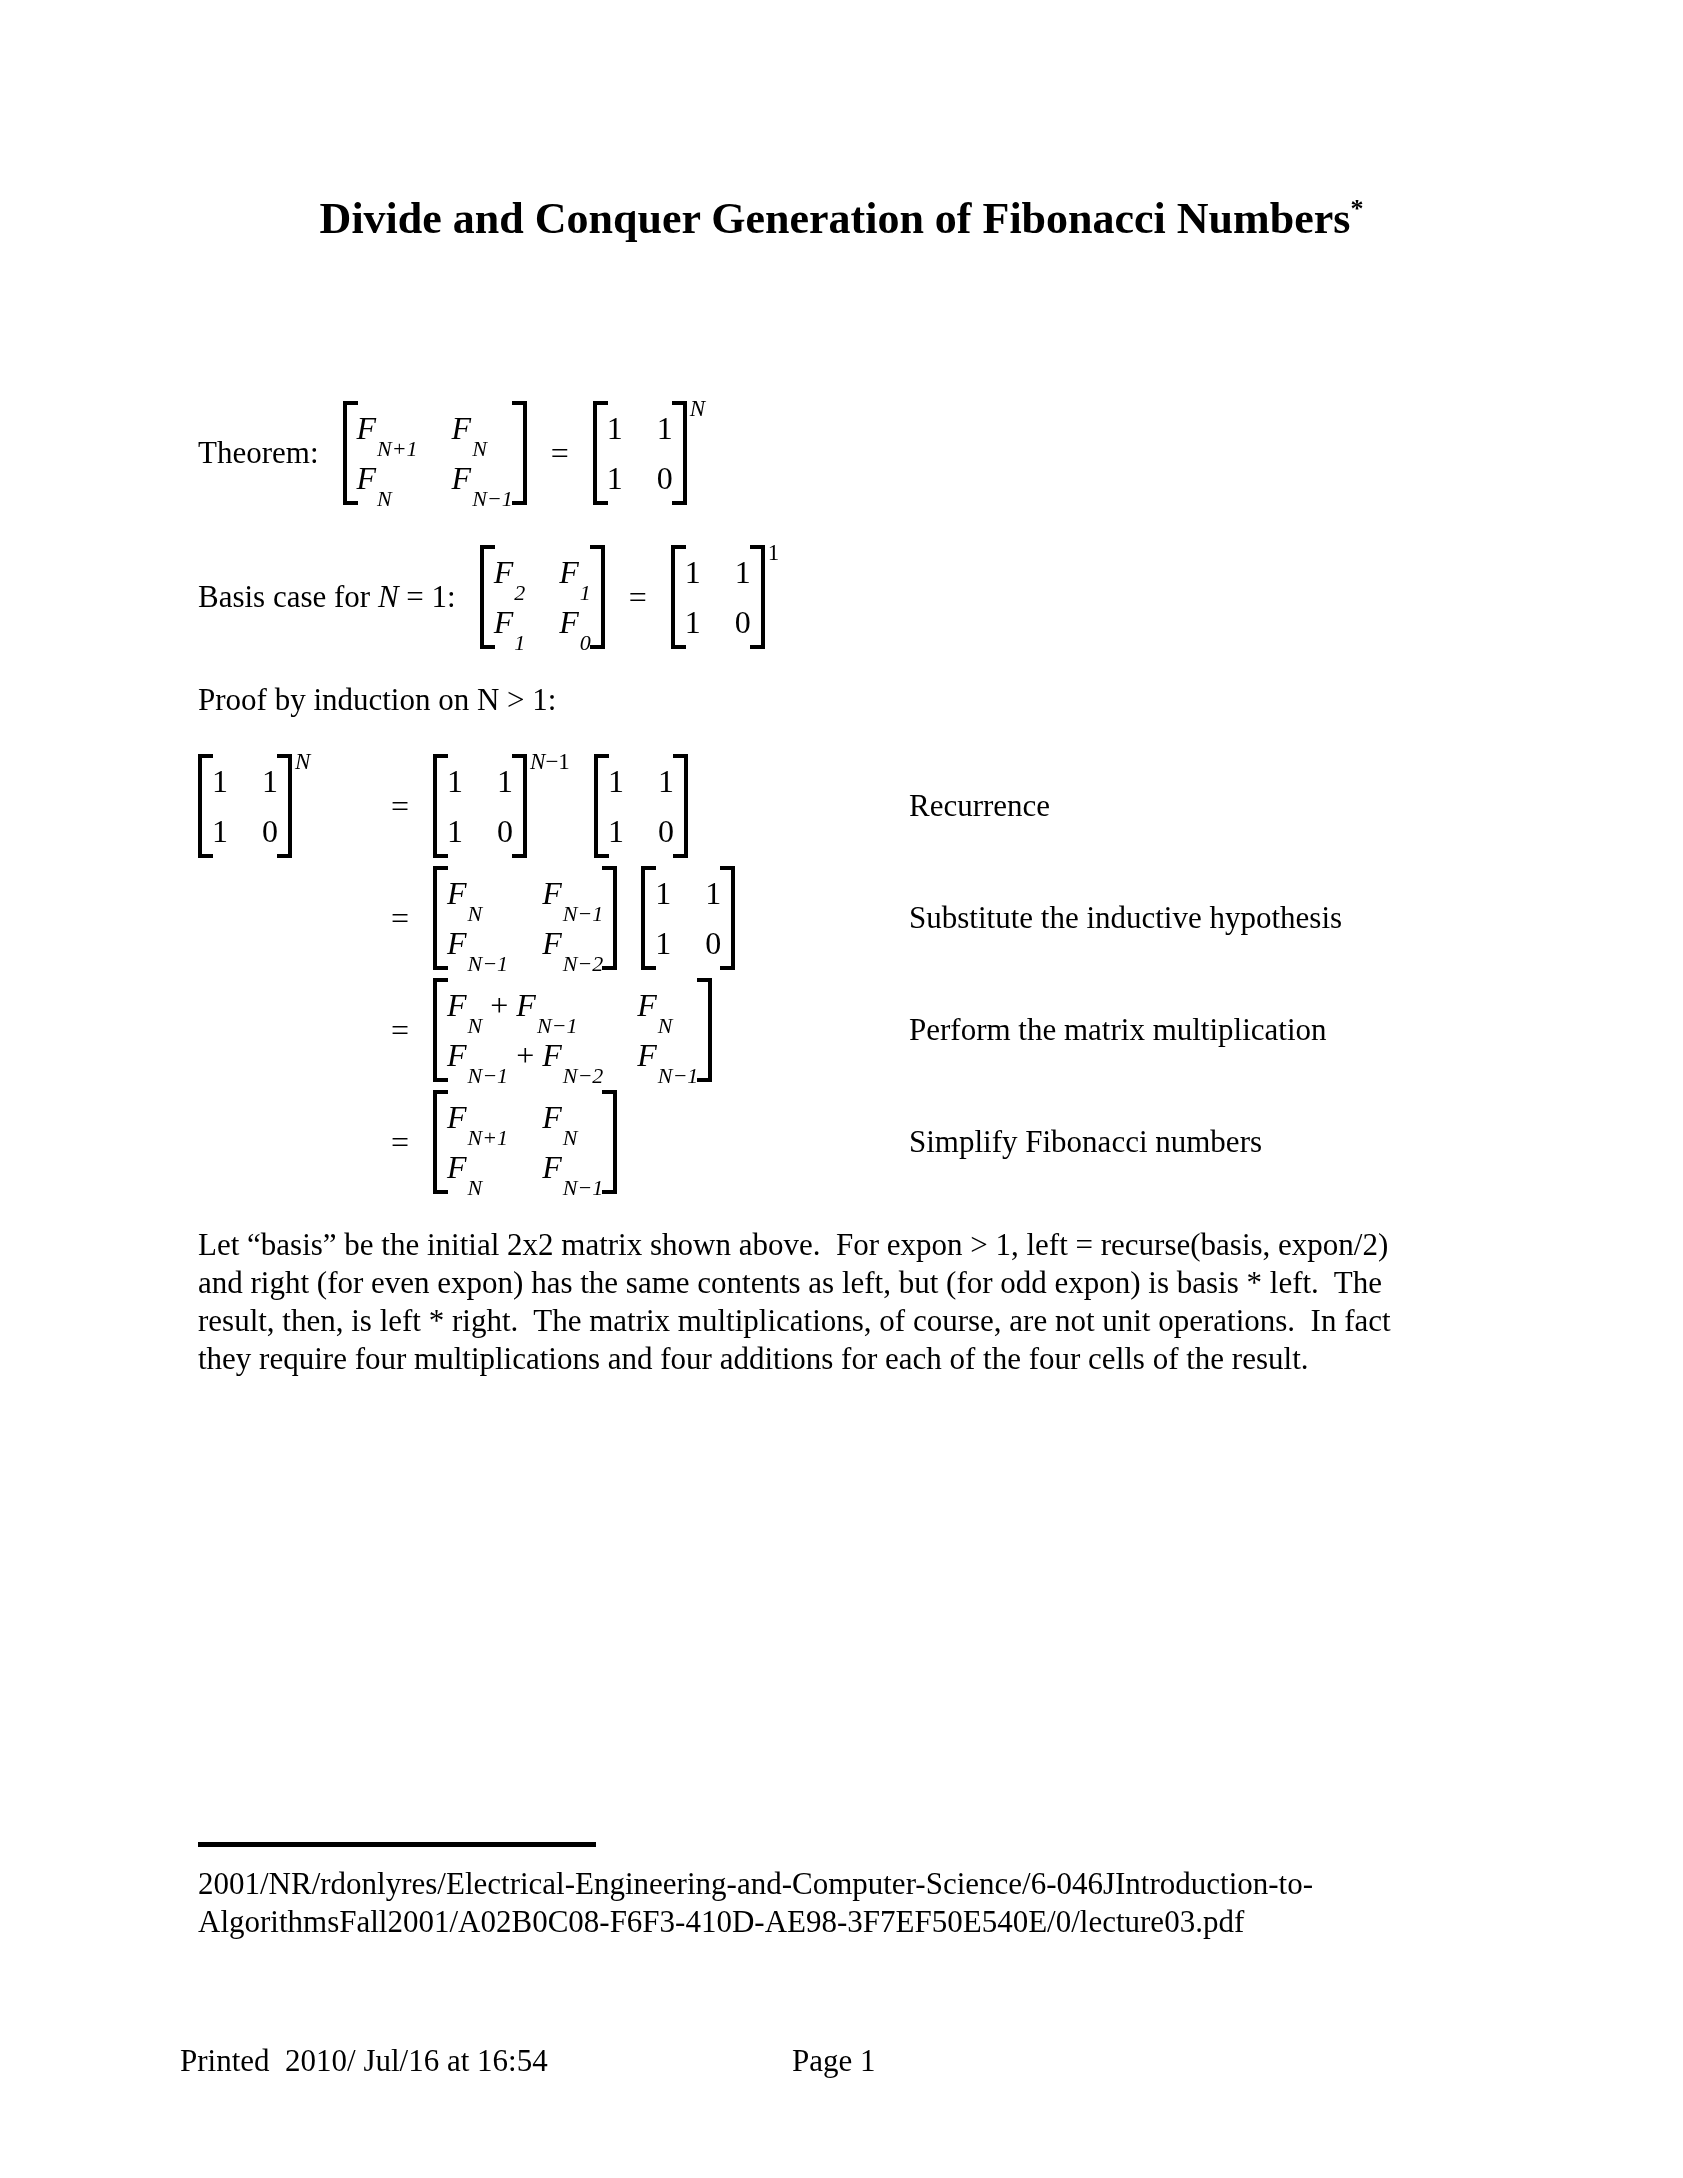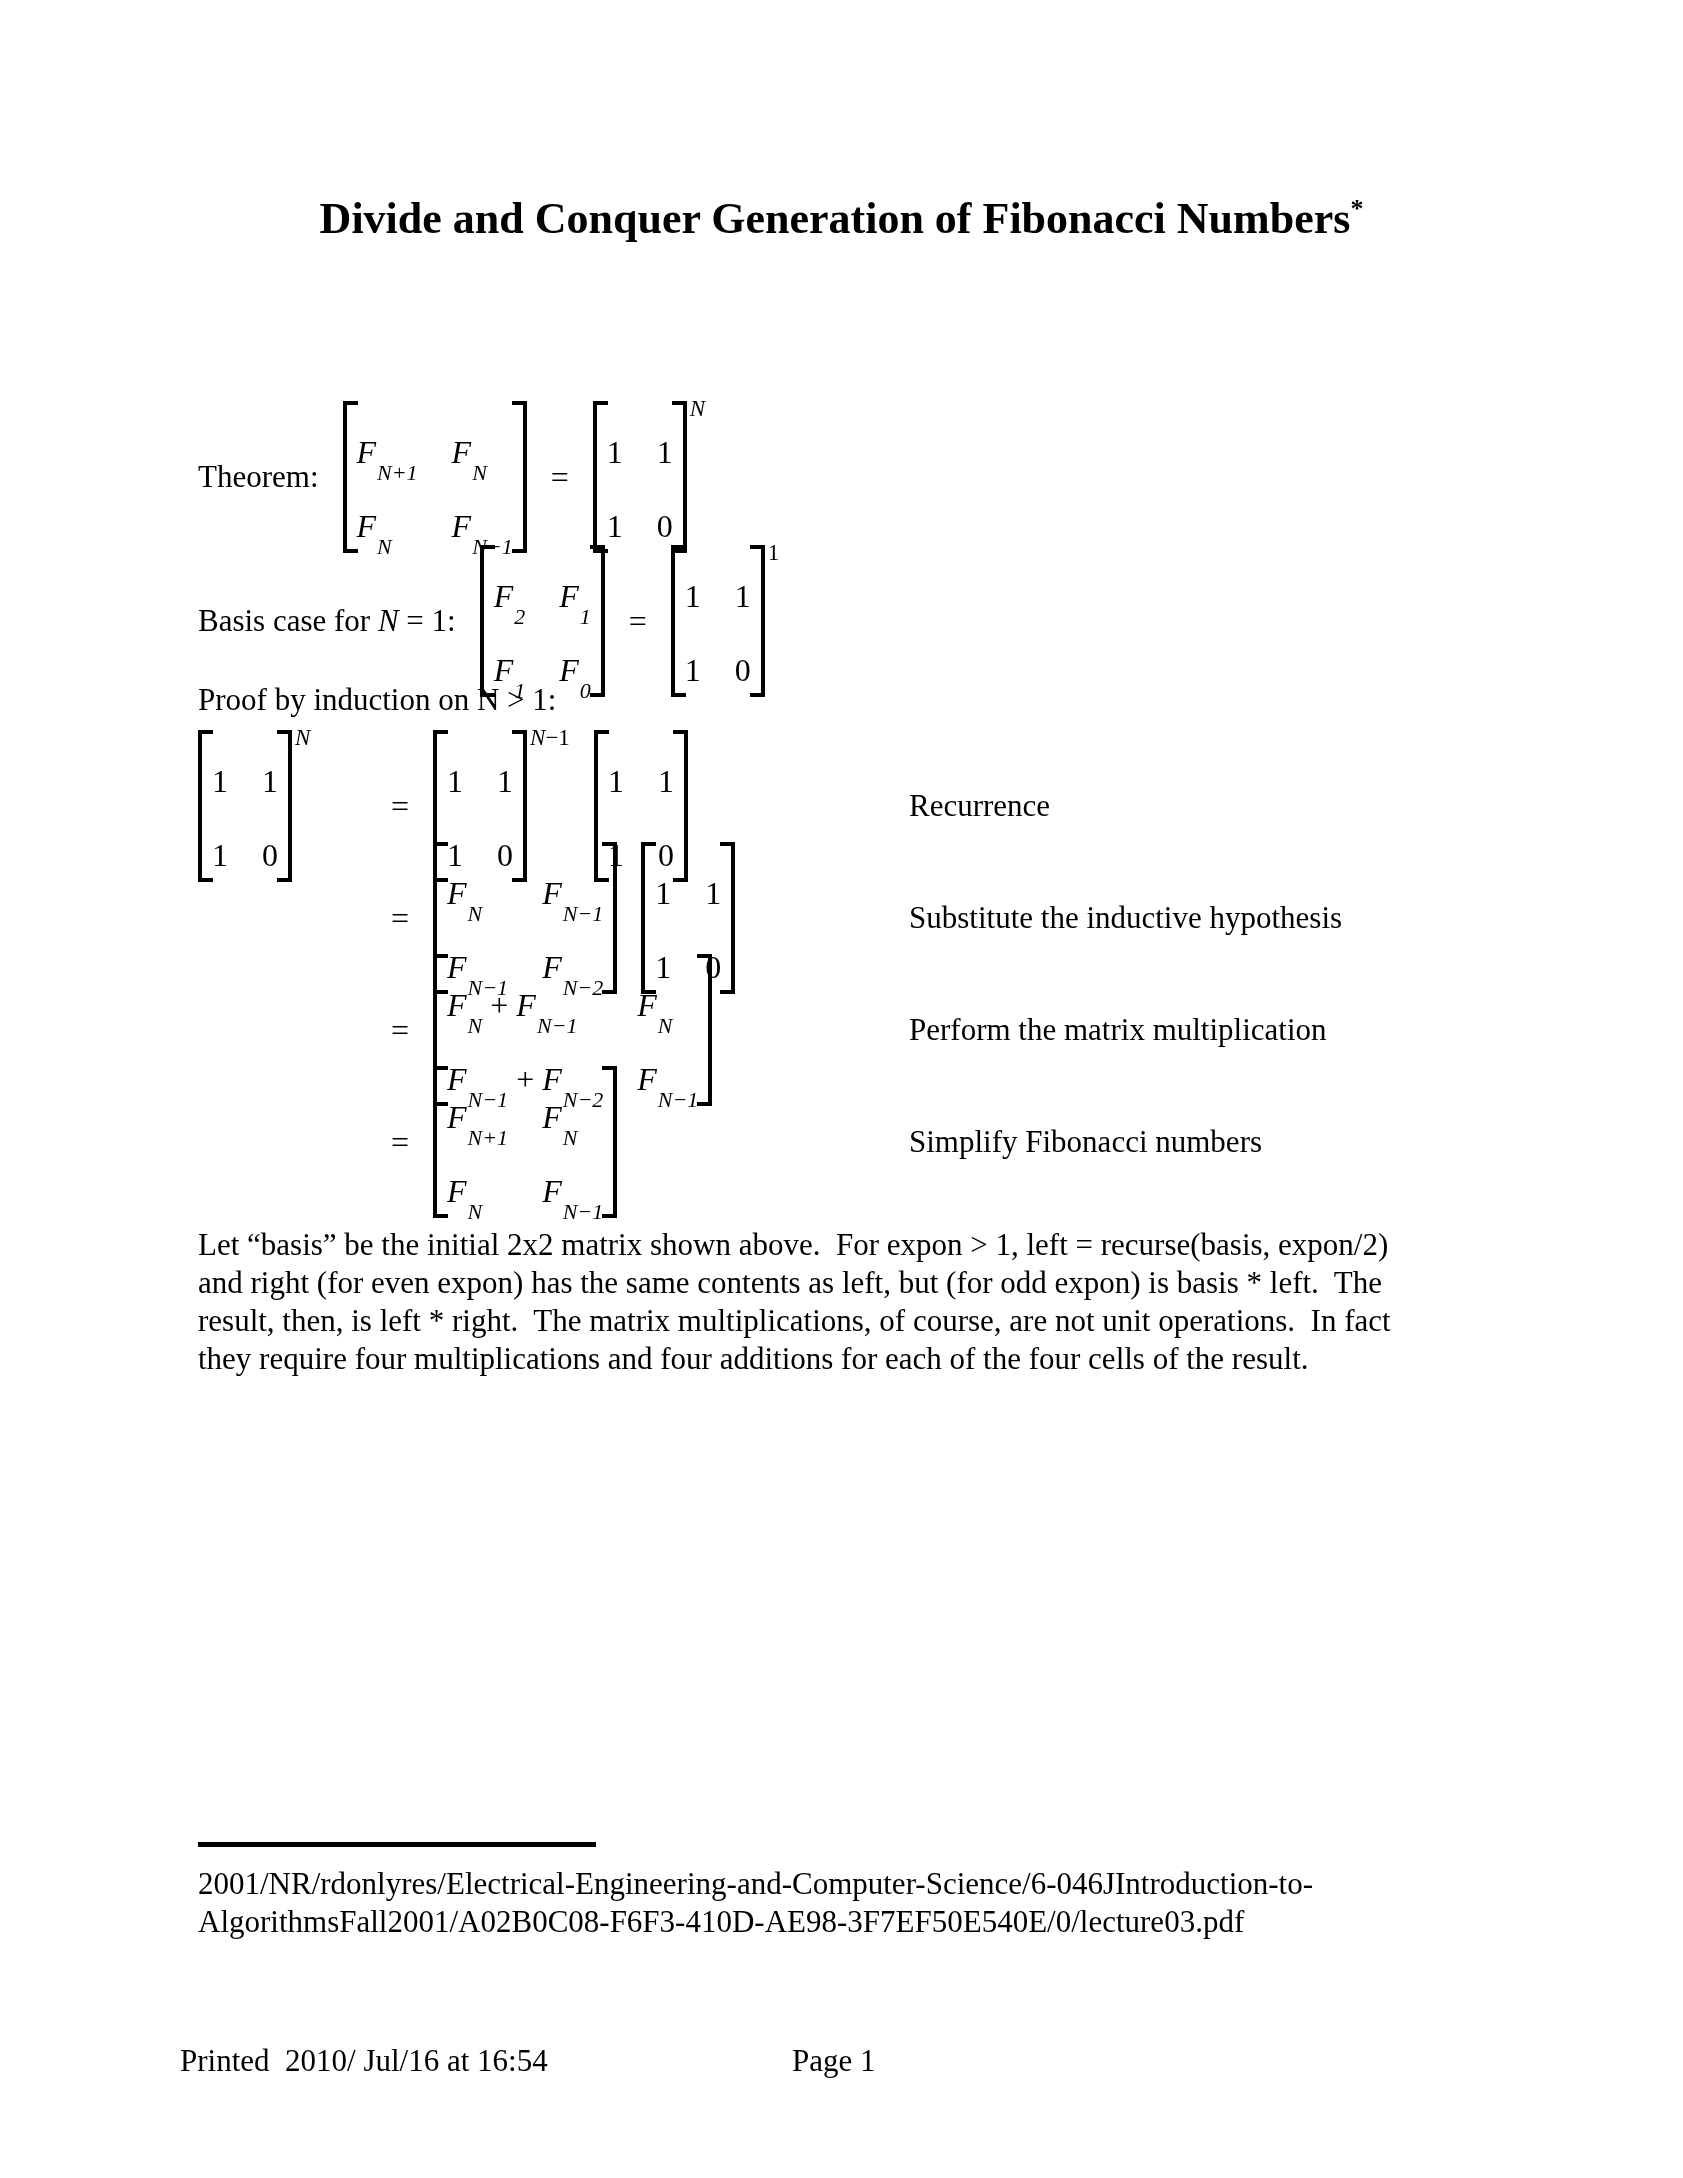--- a/index.html
+++ b/index.html
@@ -24,21 +24,21 @@
     column-gap:34px;row-gap:16px;padding:10px 14px;position:relative;
   }
   .matrix::before{
     content:"";position:absolute;top:0;bottom:0;left:0;width:11px;
     border:4px solid #000;border-right:none;
   }
   .matrix::after{
     content:"";position:absolute;top:0;bottom:0;right:0;width:11px;
     border:4px solid #000;border-left:none;
   }
-  .cell{font-size:32px;line-height:34px;white-space:pre;margin-top:24px;}
+  .cell{font-size:32px;line-height:34px;white-space:pre;}
   .cell sub, sub{
     font-size:22px;font-style:italic;line-height:0;position:relative;top:10px;margin-left:1px;
   }
   .mat-wrap{display:inline-flex;align-items:center;}
   .mat-exp{
     align-self:flex-start;font-size:23px;line-height:0;position:relative;top:8px;margin-left:3px;
     font-style:normal;
   }
   .mat-exp .it{font-style:italic;}
   

